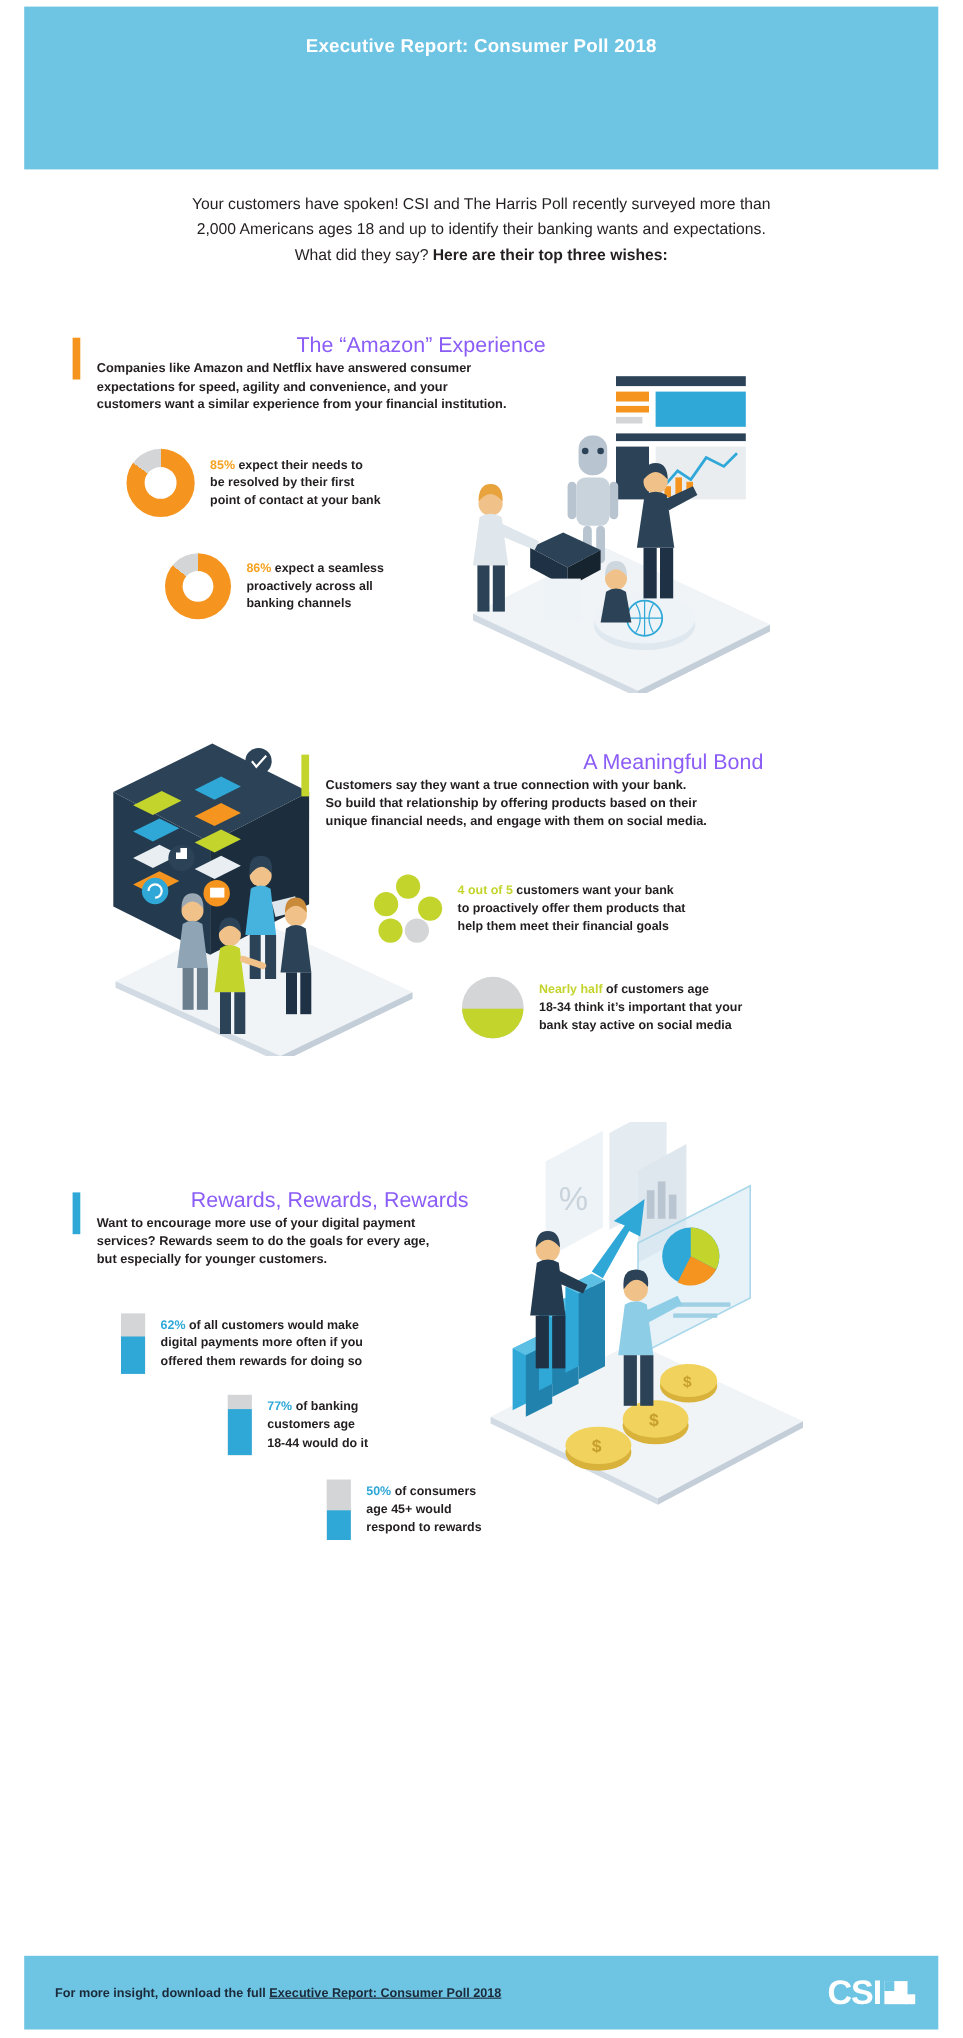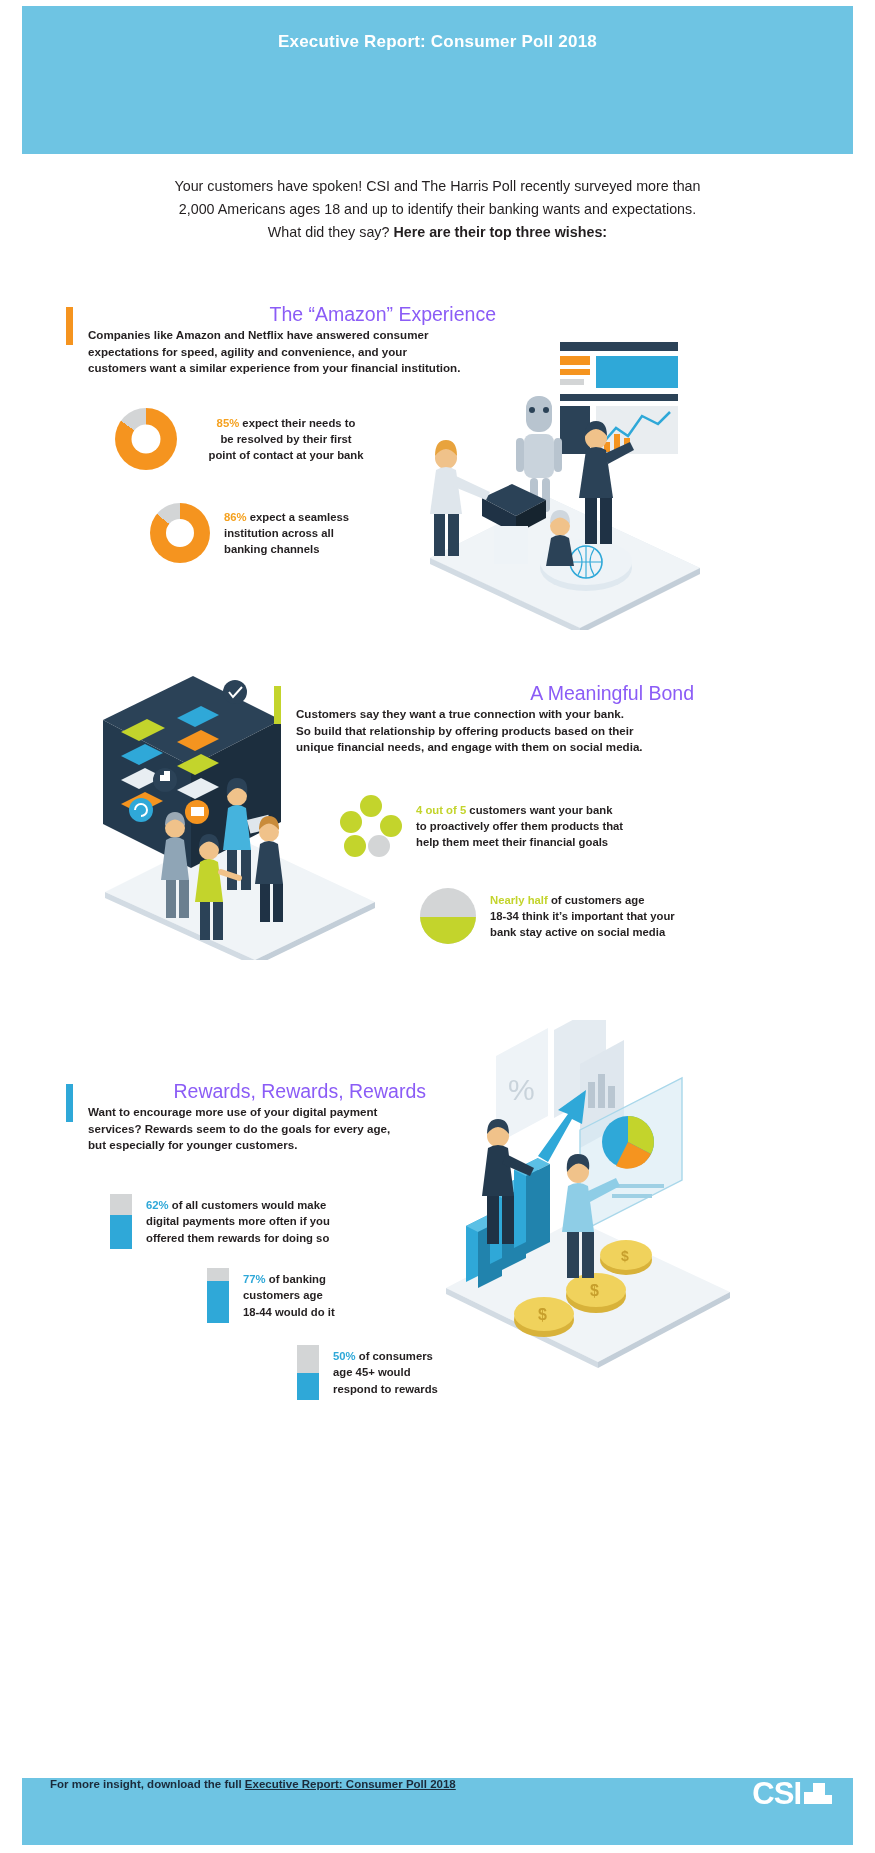--- a/index.html
+++ b/index.html
@@ -78,21 +78,21 @@
   
   .meter { position:relative; background:#d3d5d6; overflow:hidden; }
   .meter .fill { position:absolute; left:0; bottom:0; width:100%; background:#2fa8d8; }
 
   
   .illus { position:absolute; }
 
   
   .footer {
     position:absolute; left:22px; bottom:8px; width:831px; height:67px;
-    background:#6ec4e3; display:flex; align-items:flex-start;
+    background:#6ec4e3; display:flex; align-items:center;
     justify-content:space-between; padding:0 28px;
   }
   .footer .ftxt { font-size:11.5px; font-weight:bold; color:#1b2a3a; }
   .footer .ftxt a {
     color:#1b2a3a; text-decoration:underline; font-weight:bold;
   }
   .logo { display:flex; align-items:center;margin-left:41px; }
   .logo .csi {
     color:#ffffff; font-size:31px; font-weight:bold; letter-spacing:-1px;
     line-height:1;
@@ -192,34 +192,34 @@
       <span>expectations for speed, agility and convenience, and your</span><br>
       <span>customers want a similar experience from your financial institution.</span>
     </p>
   </div>
 </div>
 
 <div class="stat" style="left:115px; top:408px;">
   <div class="viz donut" style="width:62px; height:62px; position:relative; background:conic-gradient(#f5941f 0% 85%, #d3d5d6 85% 100%);">
     <div class="hole" style="width:29px; height:29px;"></div>
   </div>
-  <div class="cap" style="width:190px;text-align:center;">
+  <div class="cap" style="width:190px;">
     <span class="hl hl-orange">85%</span><span> expect their needs to</span><br>
     <span>be resolved by their first</span><br>
     <span>point of contact at your bank</span>
   </div>
 </div>
 
 <div class="stat" style="left:150px; top:503px;">
   <div class="viz donut" style="width:60px; height:60px; position:relative; background:conic-gradient(#f5941f 0% 86%, #d3d5d6 86% 100%);">
     <div class="hole" style="width:28px; height:28px;"></div>
   </div>
   <div class="cap" style="width:180px;">
     <span class="hl hl-orange">86%</span><span> expect a seamless</span><br>
-    <span>institution across all</span><br>
+    <span>proactively across all</span><br>
     <span>banking channels</span>
   </div>
 </div>
 
 <svg class="illus" style="left:85px; top:660px;" width="330" height="300" viewBox="0 0 330 300">
 
   <path d="M20 232 L140 172 L290 242 L170 300 Z" fill="#f0f4f7"></path>
   <path d="M20 232 L170 300 L170 306 L20 238 Z" fill="#d2dbe3"></path>
   <path d="M290 242 L170 300 L170 306 L290 248 Z" fill="#c3ced8"></path>
 

